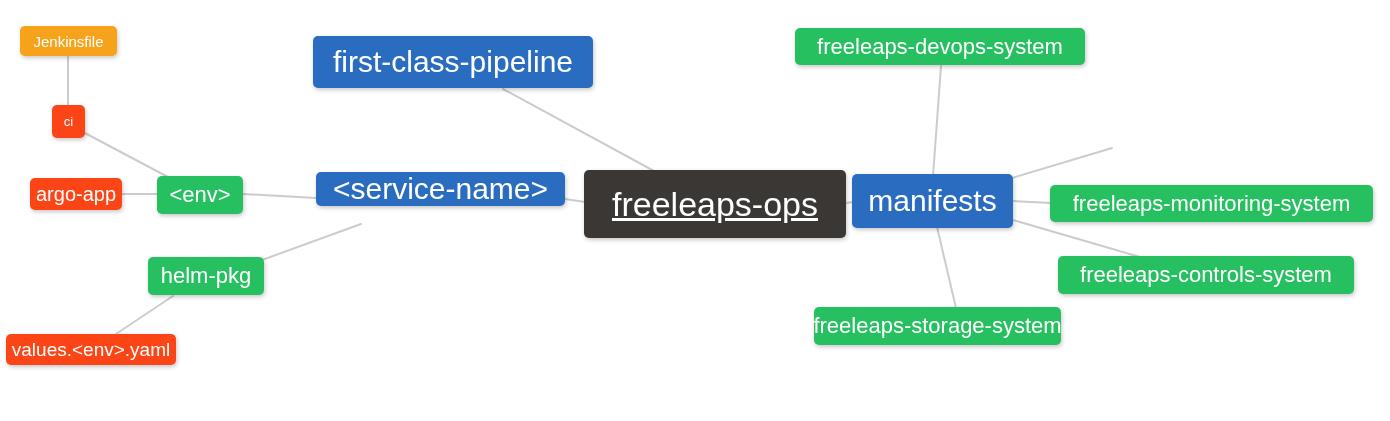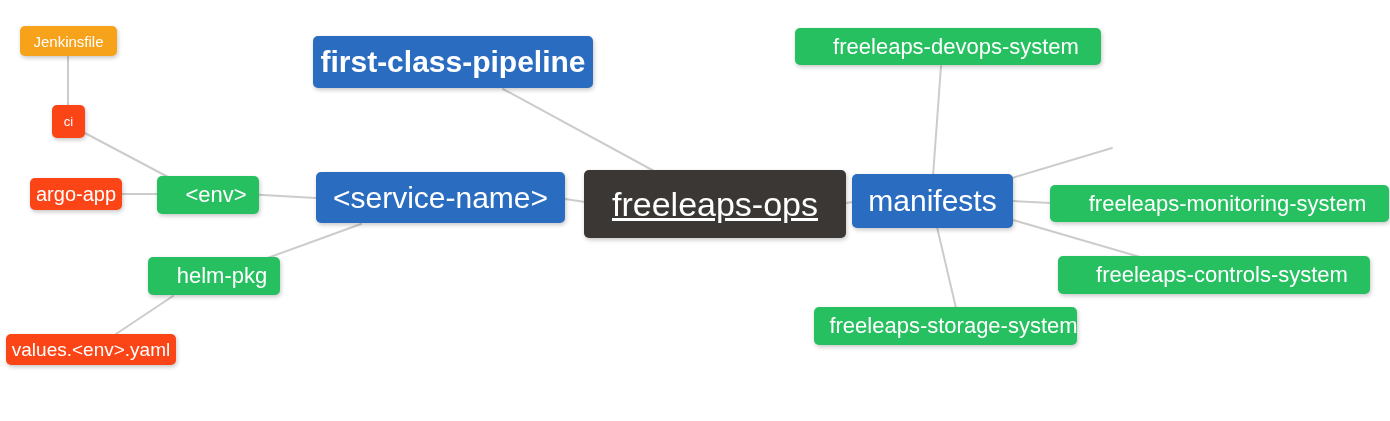--- a/index.html
+++ b/index.html
@@ -28,27 +28,27 @@
     color:var(--text);
     border-radius:5px;
     white-space:nowrap;
     box-shadow:1px 2px 4px rgba(0,0,0,.22);
     cursor:pointer;
     line-height:1;
     user-select:none;
   }
   .dark{background:var(--root-bg);}
   .blue{background:var(--branch-bg);}
-  .green{background:var(--leaf-green);padding-left:16px;}
+  .green{background:var(--leaf-green);}
   .red{background:var(--leaf-red);}
   .orange{background:var(--leaf-orange);}
 
   #n-root        {left:584px; top:170px; width:262px; height:68px; font-size:34px;text-decoration:underline;}
-  #n-pipeline    {left:313px; top:36px;  width:280px; height:52px; font-size:30px;font-weight:bold;}
-  #n-service     {left:316px; top:172px; width:249px; height:51px; font-size:30px;}
+  #n-pipeline    {left:313px; top:36px;  width:280px; height:52px; font-size:30px;}
+  #n-service     {left:316px; top:172px; width:249px; height:34px; font-size:30px;}
   #n-manifests   {left:852px; top:174px; width:161px; height:54px; font-size:30px;}
   #n-env         {left:157px; top:176px; width:86px;  height:38px; font-size:22px;}
   #n-helm        {left:148px; top:257px; width:116px; height:38px; font-size:22px;}
   #n-ci          {left:52px;  top:105px; width:33px;  height:33px; font-size:13px;}
   #n-argo        {left:30px;  top:178px; width:92px;  height:32px; font-size:20px;}
   #n-jenkinsfile {left:20px;  top:26px;  width:97px;  height:30px; font-size:15px;}
   #n-yaml        {left:6px;   top:334px; width:170px; height:31px; font-size:19px;}
   #n-devops      {left:795px; top:28px;  width:290px; height:37px; font-size:22px;}
   #n-network     {left:1053px;top:112px; width:294px; height:35px; font-size:22px;}
   #n-monitoring  {left:1050px;top:185px; width:323px; height:37px; font-size:22px;}

